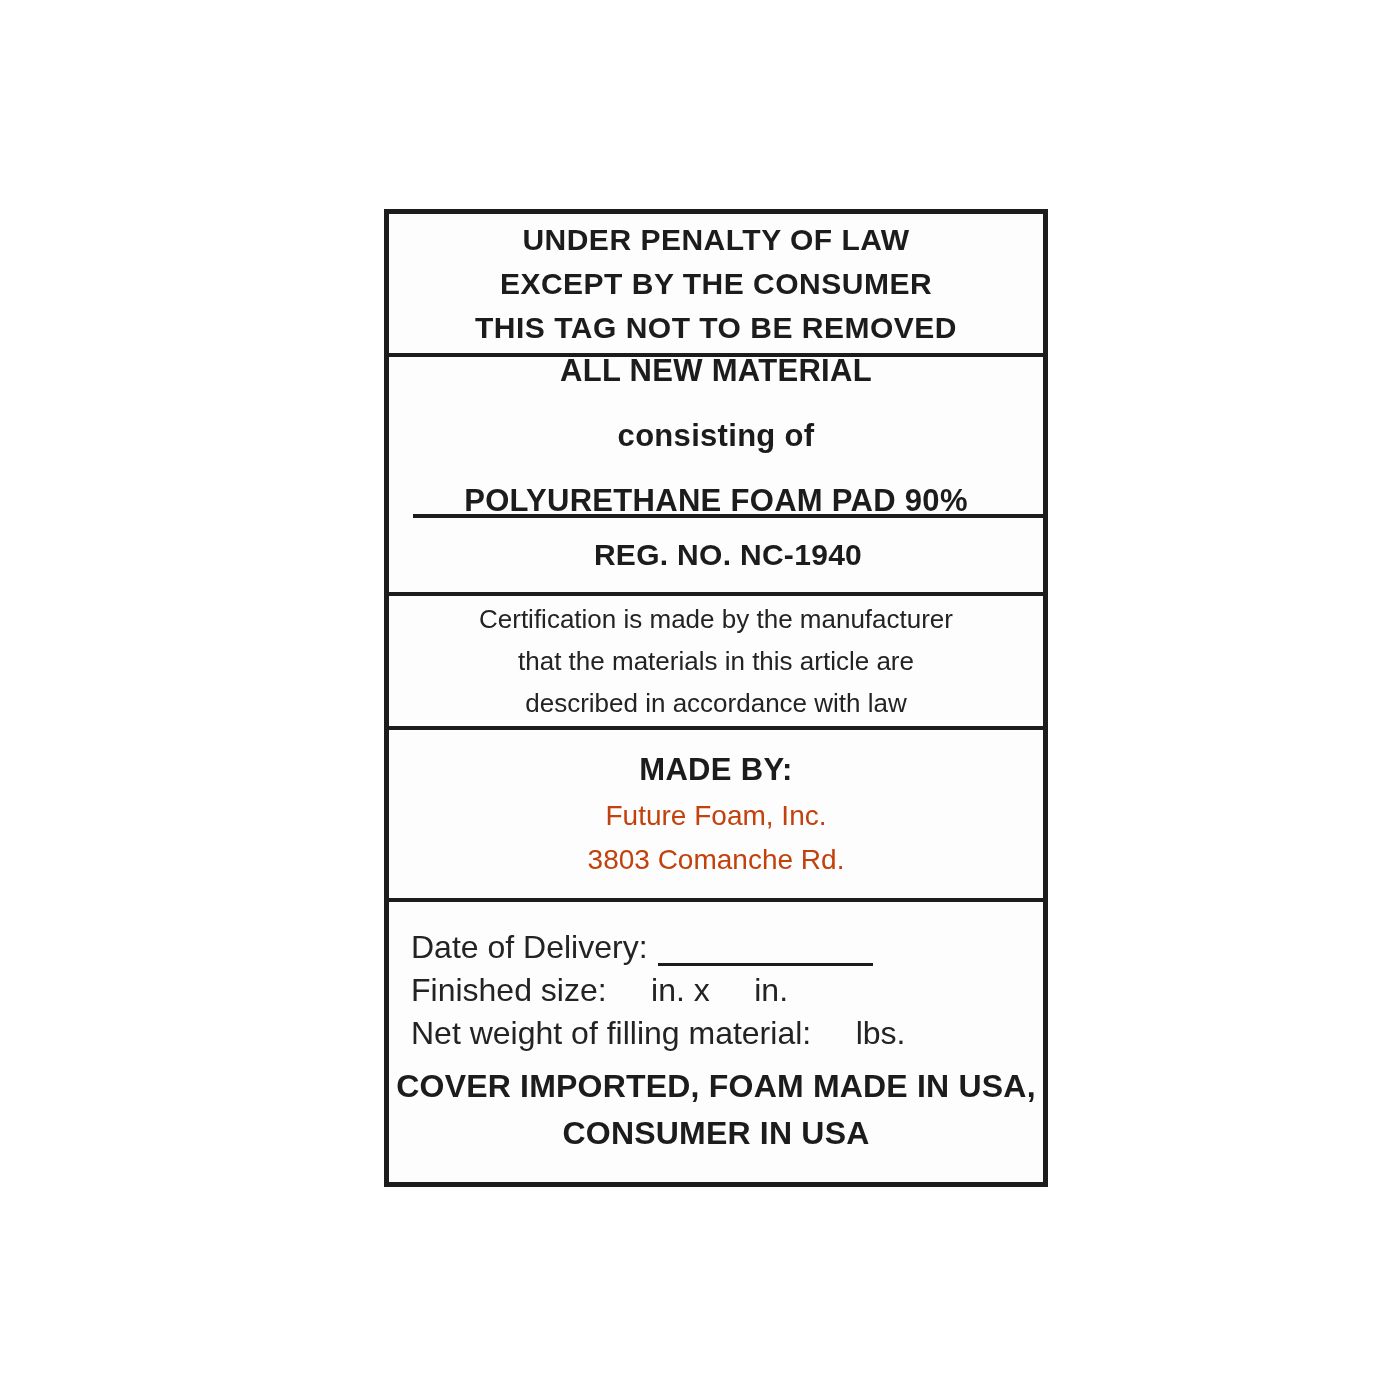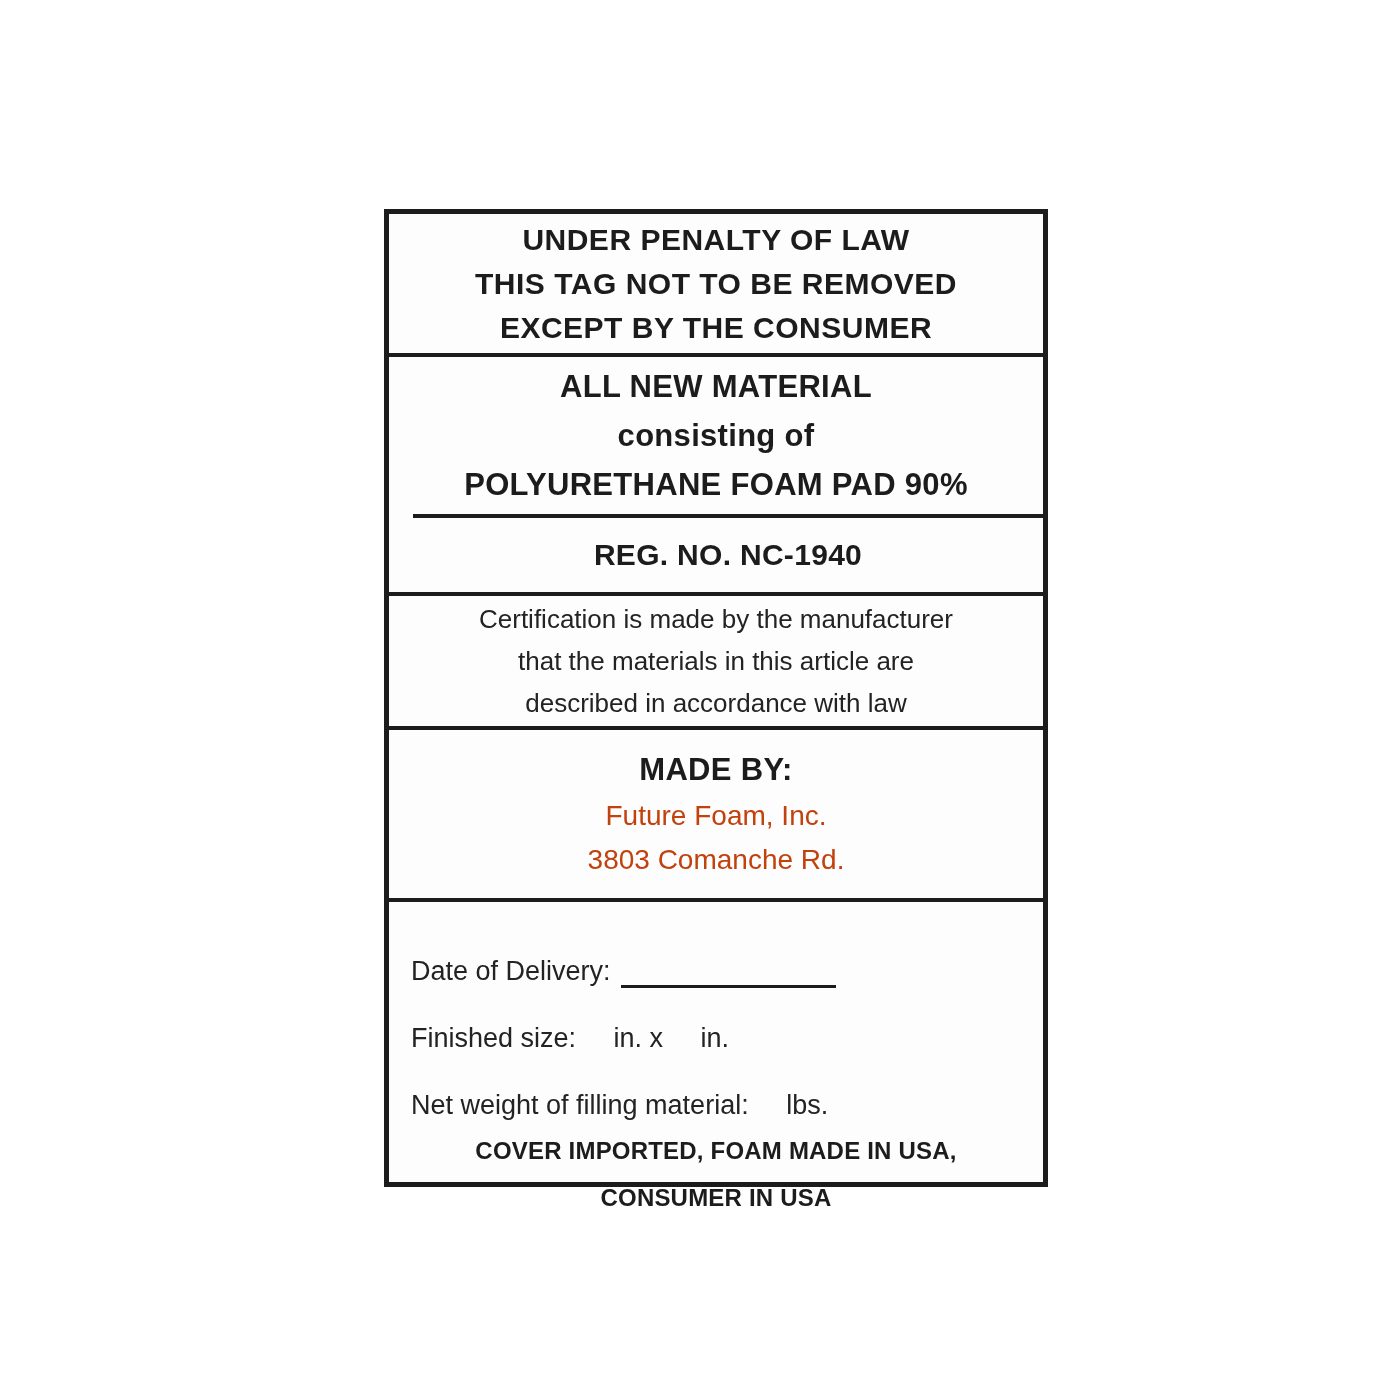--- a/index.html
+++ b/index.html
@@ -32,21 +32,21 @@
     box-sizing: border-box;
     display: flex;
     flex-direction: column;
     justify-content: center;
     align-items: center;
     text-align: center;
   }
   .sec + .sec { border-top: 4px solid #1c1c1c; }
 
   .sec-penalty      { height: 139px; }
-  .sec-material     { height: 161px; }
+  .sec-material     { height: 161px; gap: 16px; }
   .sec-registration { height: 78px; margin-left: 24px;  }
   .sec-certification{ height: 134px; }
   .sec-madeby       { height: 172px; }
   .sec-delivery     { height: 267px; justify-content: space-between; align-items: stretch; text-align: left; padding: 24px 0 8px 0; }
 
   .penalty-line {
     font-weight: bold;
     font-size: 30px;
     line-height: 44px;
     letter-spacing: 0.5px;
@@ -78,54 +78,53 @@
     font-size: 28px;
     line-height: 44px;
     color: #c2410c;
     white-space: pre-wrap;
   }
   .delivery-fields {
     padding-left: 22px;
     padding-right: 16px;
   }
   .delivery-line {
-    font-size: 27px;
+    font-size: 32px;
     line-height: 43px;
     color: #232323;
     white-space: pre-wrap;
-    margin-top: 24px;
   }
   .blank-line {
     display: inline-block;
     width: 215px;
     height: 0;
     border-bottom: 3px solid #1c1c1c;
     vertical-align: -8px;
     margin-left: 10px;
   }
   .origin-block {
     text-align: center;
   }
   .origin-line {
     font-weight: bold;
-    font-size: 24px;
+    font-size: 32px;
     line-height: 47px;
     letter-spacing: 0.2px;
   }
 </style>
 </head>
 <body>
 
 <div class="canvas">
   <div class="law-tag">
 
     <section class="sec sec-penalty">
       <div class="penalty-line">UNDER PENALTY OF LAW</div>
+      <div class="penalty-line">EXCEPT BY THE CONSUMER</div>
       <div class="penalty-line">THIS TAG NOT TO BE REMOVED</div>
-      <div class="penalty-line">EXCEPT BY THE CONSUMER</div>
     </section>
 
     <section class="sec sec-material">
       <div class="material-line">ALL NEW MATERIAL</div>
       <div class="material-line">consisting of</div>
       <div class="material-line">POLYURETHANE FOAM PAD 90%</div>
     </section>
 
     <section class="sec sec-registration">
       <div class="reg-line">REG. NO. NC-1940</div>

